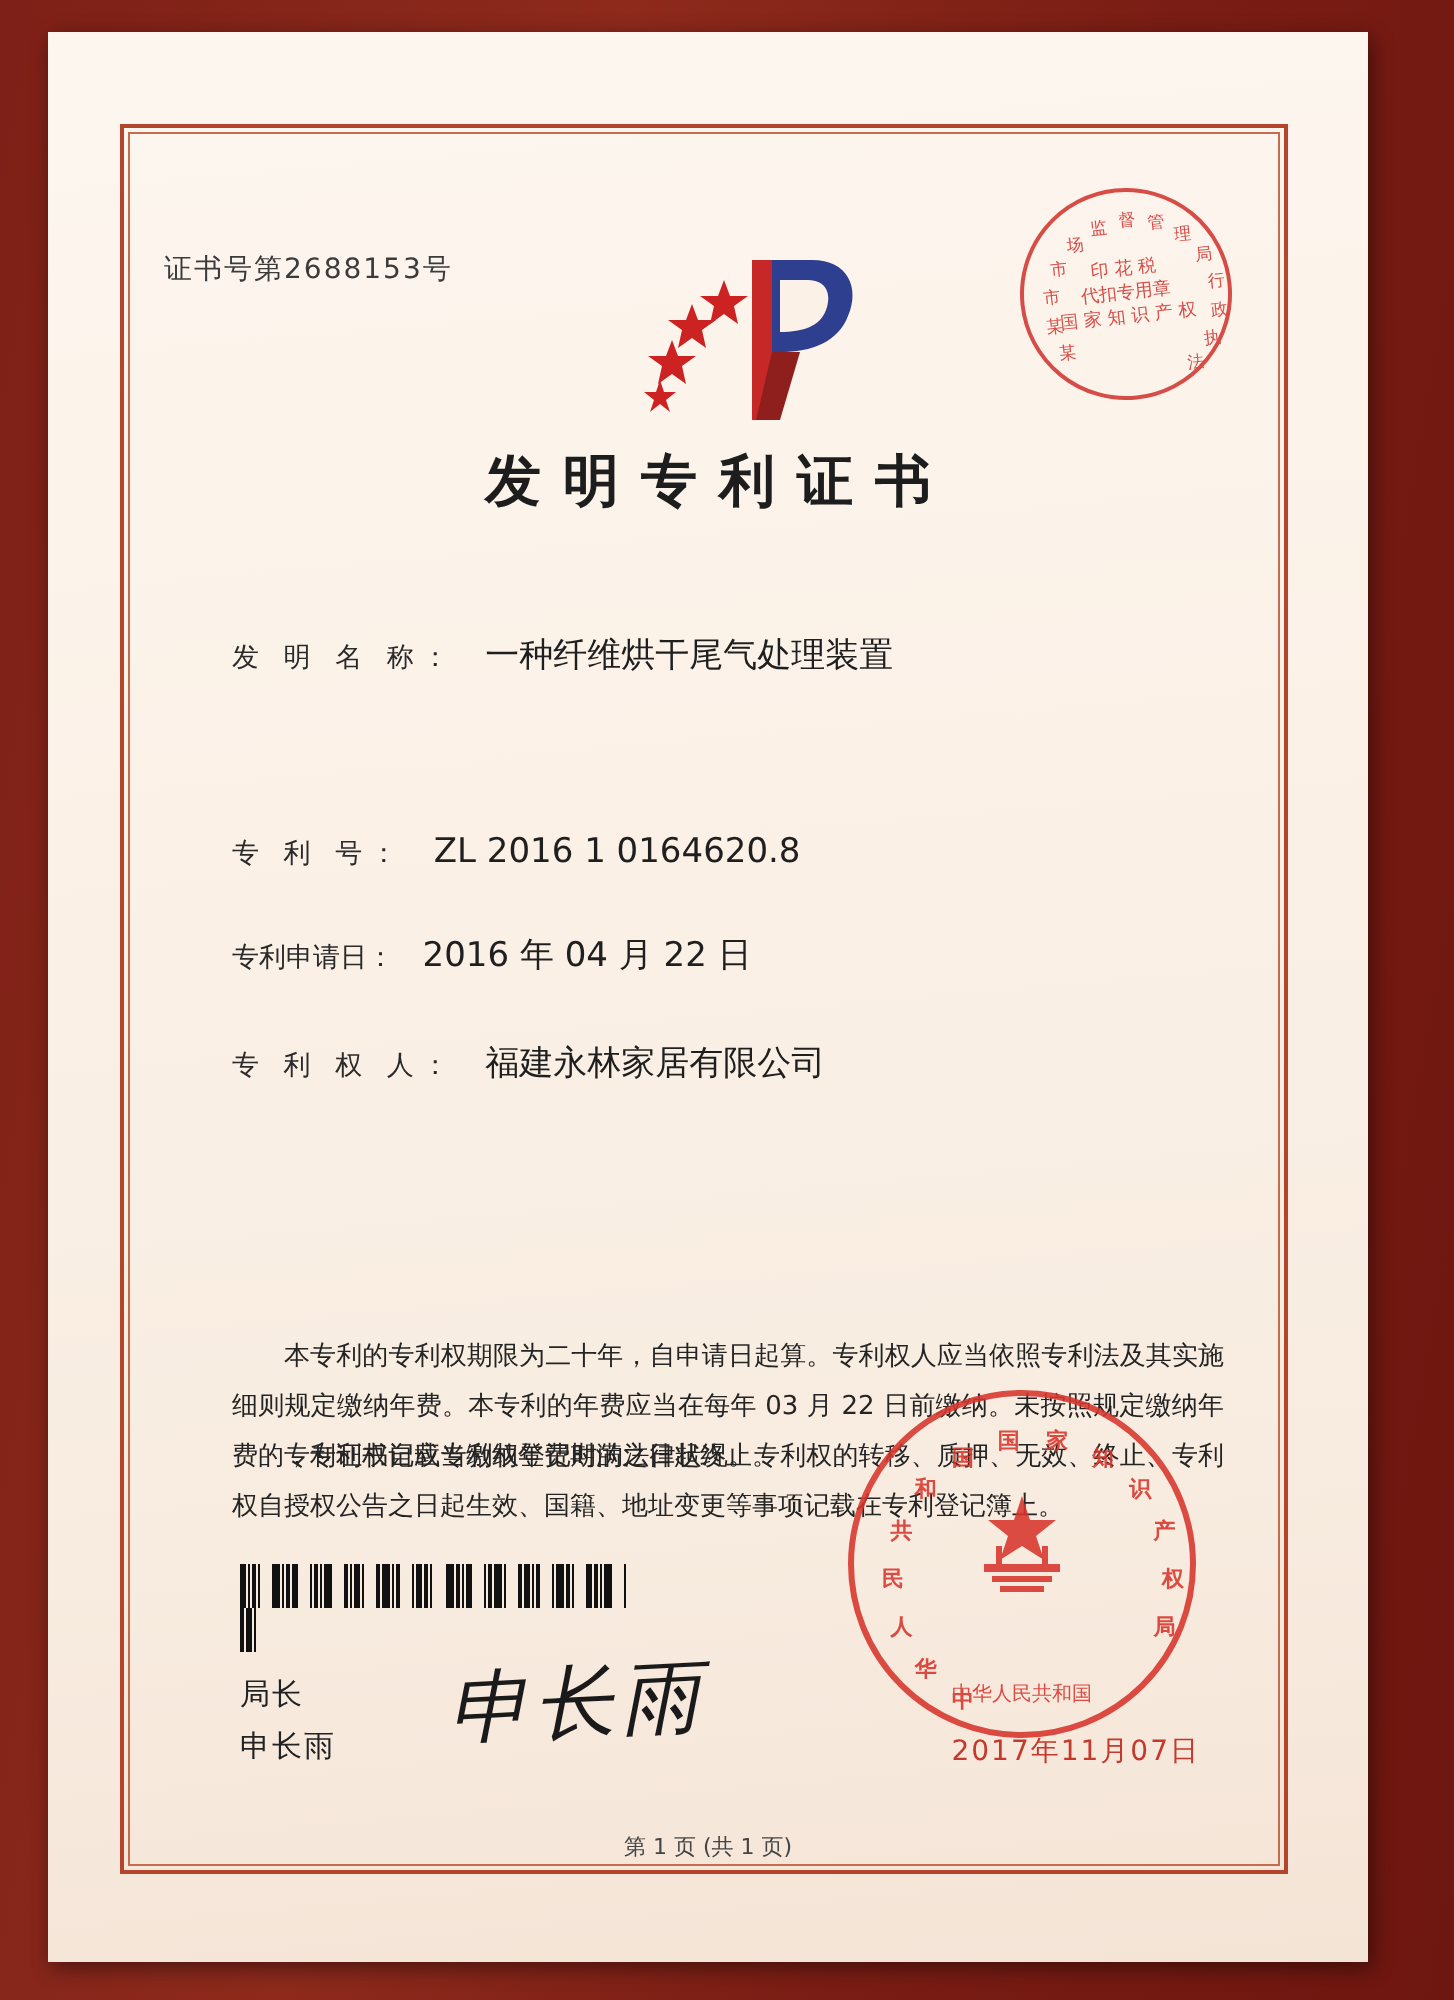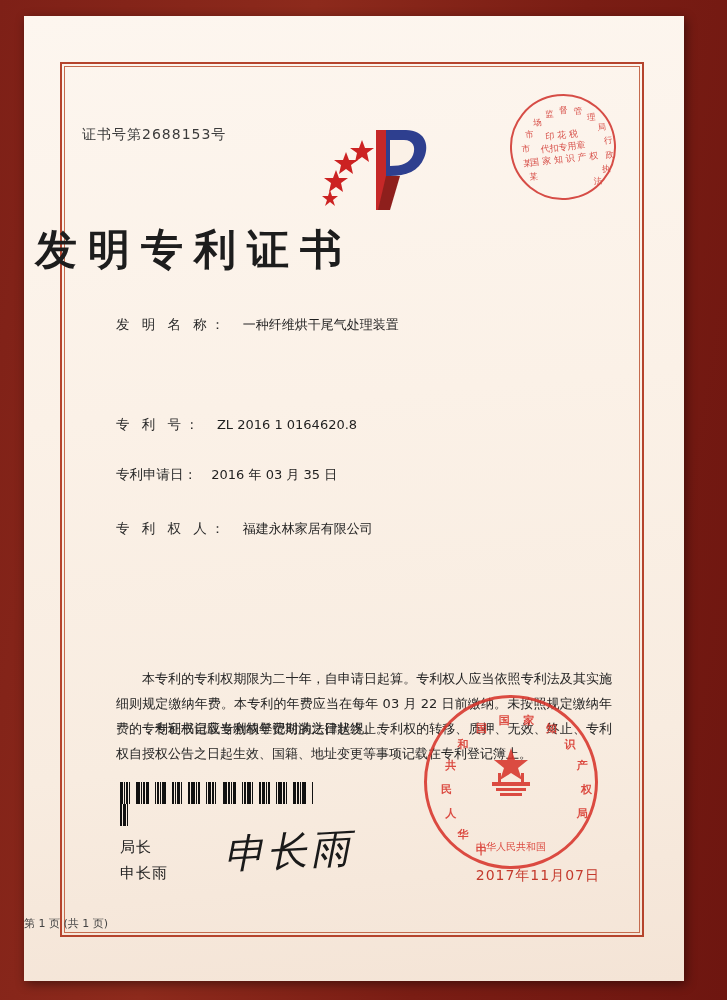--- a/index.html
+++ b/index.html
@@ -108,22 +108,23 @@
     white-space: nowrap;
     font-family: "DejaVu Sans", sans-serif;
   }
 
   
   #title {
     position: absolute;
     left: 0;
     right: 0;
     top: 206px;
-    font-family: "DejaVu Sans", sans-serif;
-    font-size: 42px;
+    text-align: center;
+    font-family: "DejaVu Sans", sans-serif;
+    font-size: 28px;
     font-weight: bold;
     letter-spacing: 11px;
     color: #1d1d1d;
     text-indent: 11px;
   }
 
   
   .field-row {
     position: absolute;
     left: 92px;
@@ -135,21 +136,21 @@
   }
   .field-label {
     display: inline-block;
     color: #2a2a2a;
   }
   .field-label.spaced { letter-spacing: 4px; }
   .field-value {
     display: inline-block;
     margin-left: 10px;
     color: #1f1f1f;
-    font-size: 13px;
+    font-size: 17px;
     text-align: right;
   }
 
   
   .para {
     position: absolute;
     left: 92px;
     right: 72px;
     font-family: "DejaVu Sans", sans-serif;
     font-size: 13px;
@@ -255,20 +256,21 @@
     font-family: "DejaVu Sans", sans-serif;
     letter-spacing: 1px;
   }
 
   
   #page-footer {
     position: absolute;
     left: 0;
     right: 0;
     bottom: 50px;
+    text-align: center;
     font-size: 11px;
     color: #444;
     font-family: "DejaVu Sans", sans-serif;
   }
 </style>
 </head>
 <body>
 
 <div id="backdrop">
 
@@ -326,21 +328,21 @@
     </div>
 
 
     <div class="field-row" style="top: 400px;">
       <span class="field-label spaced">专 利 号：</span>
       <span class="field-value">ZL 2016 1 0164620.8</span>
     </div>
 
     <div class="field-row" style="top: 450px;">
       <span class="field-label">专利申请日：</span>
-      <span class="field-value">2016 年 03 月 35 日</span>
+      <span class="field-value">2016 年 04 月 22 日</span>
     </div>
 
     <div class="field-row" style="top: 504px;">
       <span class="field-label spaced">专 利 权 人：</span>
       <span class="field-value">福建永林家居有限公司</span>
     </div>
 
 
     <div class="para" style="top: 650px;">本专利的专利权期限为二十年，自申请日起算。专利权人应当依照专利法及其实施细则规定缴纳年费。本专利的年费应当在每年 03 月 22 日前缴纳。未按照规定缴纳年费的，专利权自应当缴纳年费期满之日起终止。</div>
     <div class="para" style="top: 700px;">专利证书记载专利权登记时的法律状况。专利权的转移、质押、无效、终止、专利权自授权公告之日起生效、国籍、地址变更等事项记载在专利登记簿上。</div>

